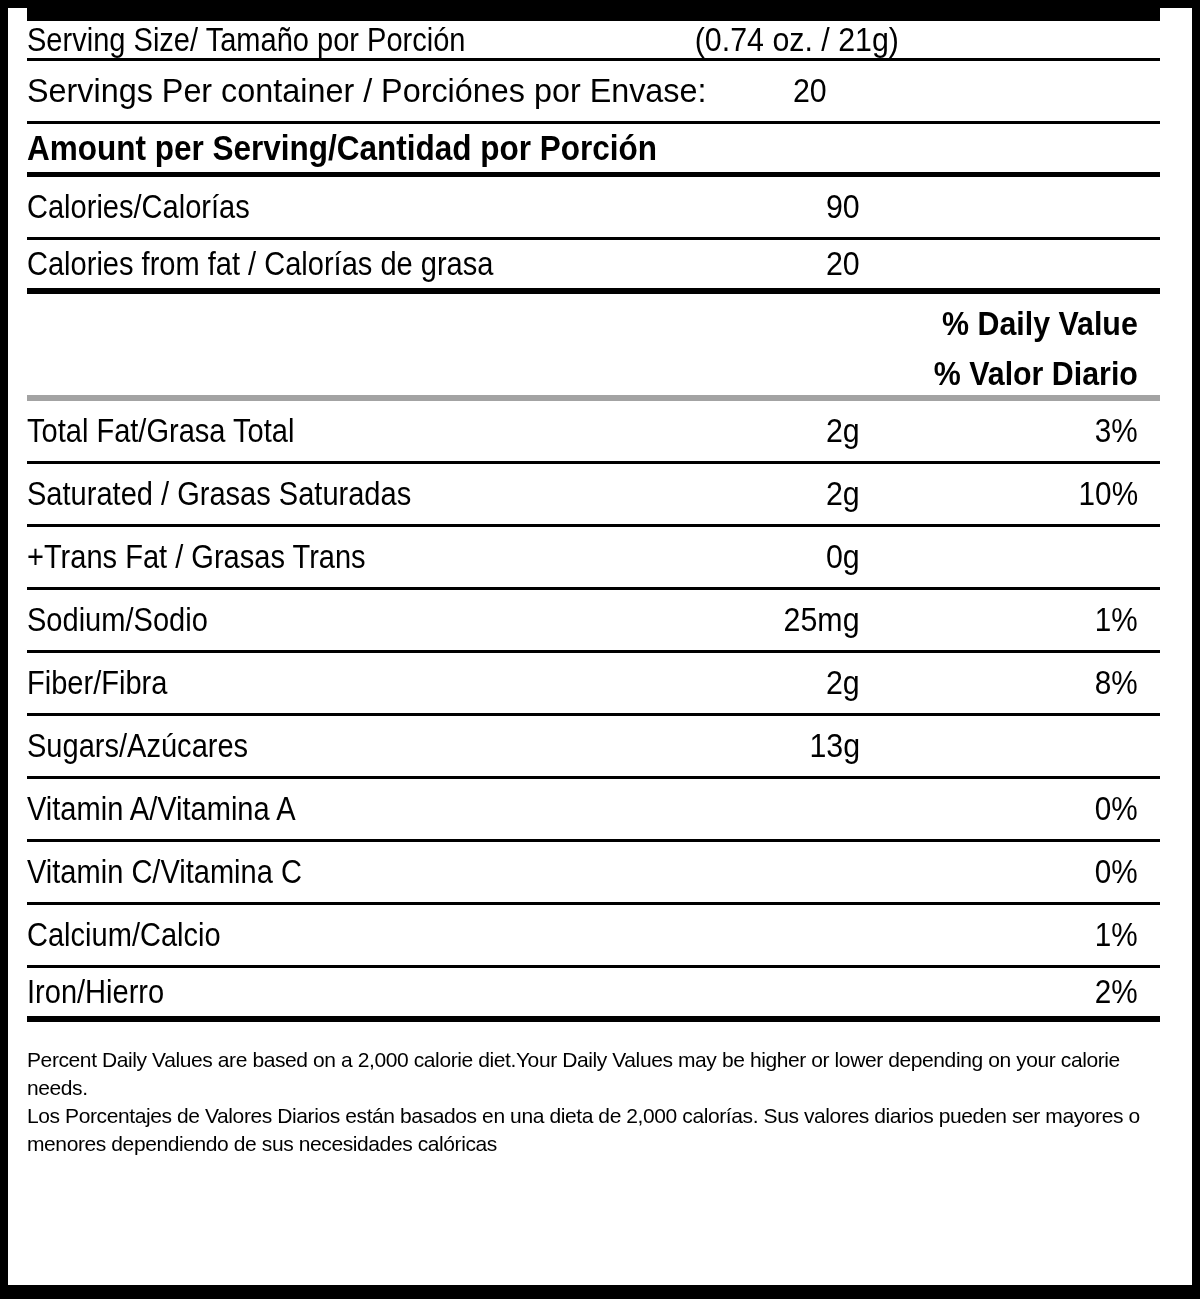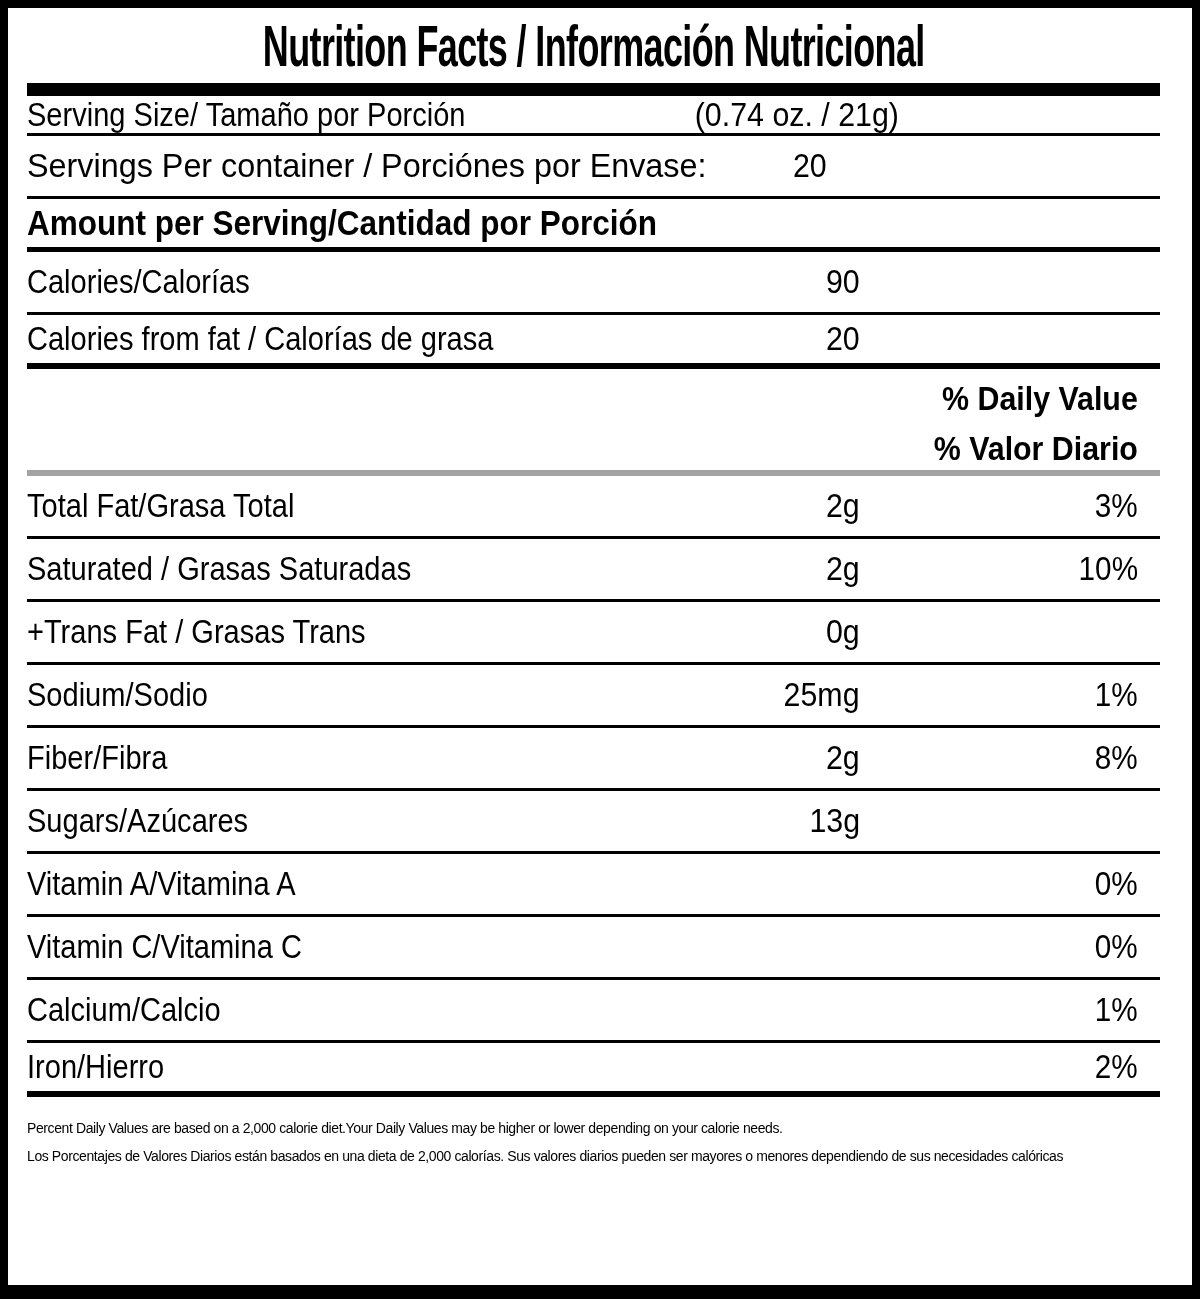--- a/index.html
+++ b/index.html
@@ -58,34 +58,31 @@
 
   .dv-row {
     display: flex; align-items: center; justify-content: flex-end;
     padding-right: 22px; font-weight: bold; font-size: 33px;
   }
   .dv-row .dv-text { transform: scaleX(0.92); transform-origin: right center; white-space: nowrap; }
   .dv-en { height: 59px; }
   .dv-es { height: 48px; border-bottom: 6px solid #a3a3a3; }
 
   .footnotes {
-    padding-top: 17px;
-    font-size: 14px; line-height: 28px;
+    padding-top: 24px;
+    font-size: 21px; line-height: 28px;
     letter-spacing: -0.4px;
   }
 </style>
 </head>
 <body>
 
 <div class="label-box">
   <div class="content">
 
-    <div class="title-wrap">
-      <div class="title">Nutrition Facts / Información Nutricional</div>
-    </div>
 
     <div class="bar"></div>
 
     <div class="row h50">
       <span class="lbl cond">Serving Size/ Tamaño por Porción</span>
       <span class="val serving-pos">(0.74 oz. / 21g)</span>
     </div>
 
     <div class="row">
       <span class="lbl semi">Servings Per container / Porciónes por Envase:</span>

